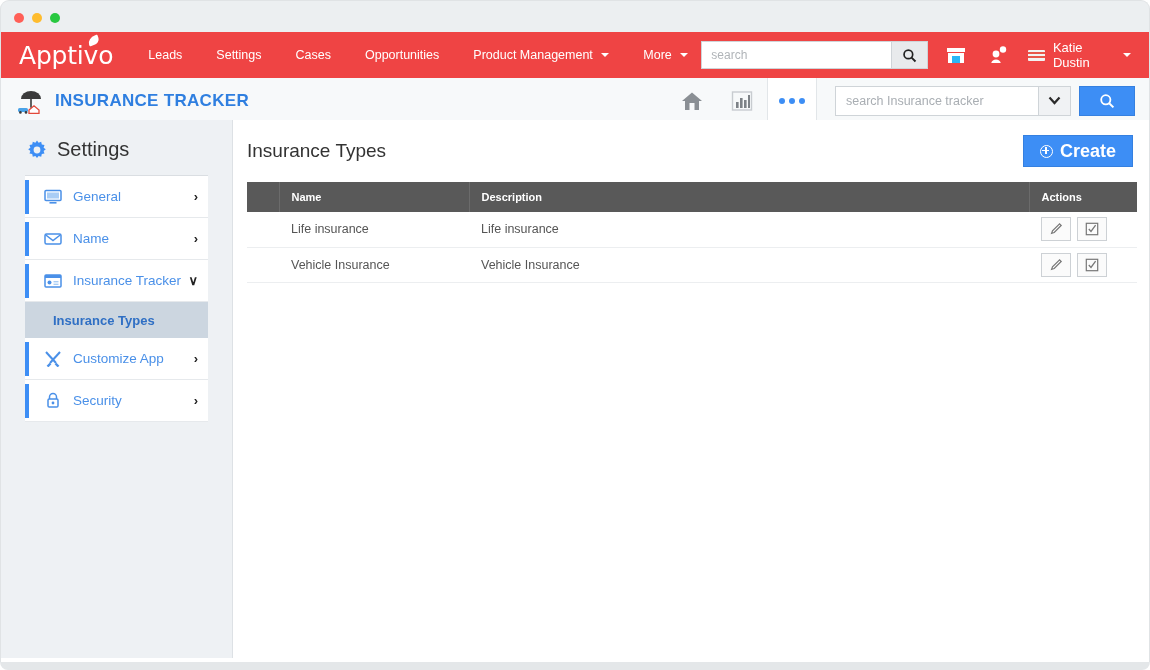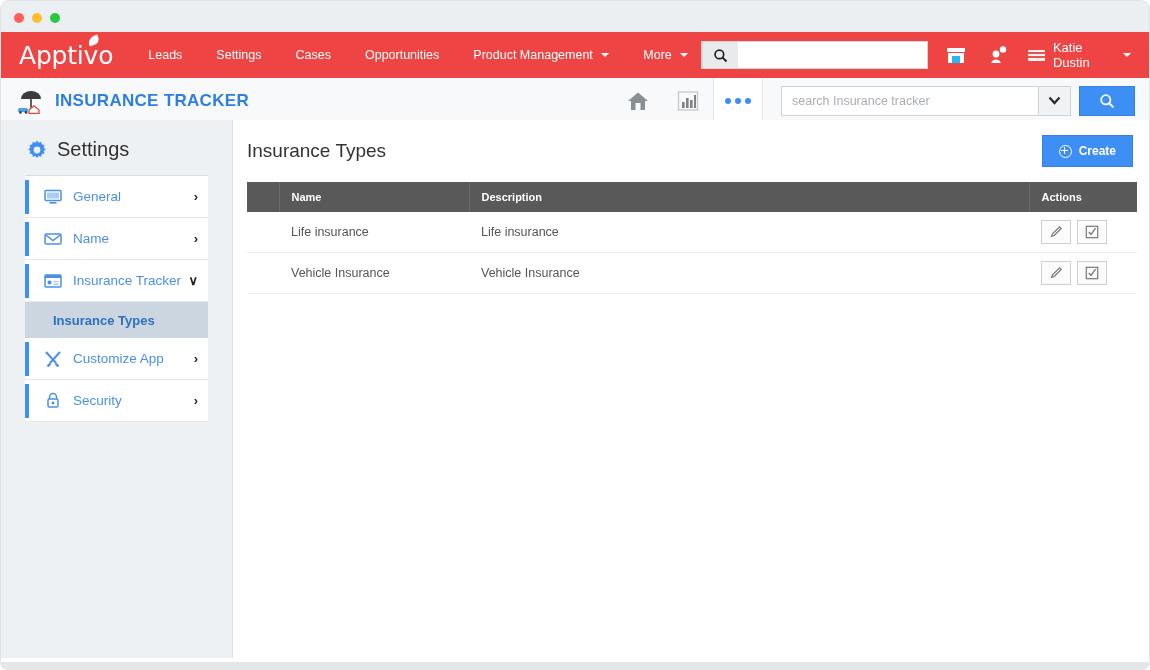--- a/index.html
+++ b/index.html
@@ -223,21 +223,21 @@
     display: block;
   }
   .appsearch {
     display: flex;
     align-items: center;
     margin: 0 14px 0 18px;
     align-self: center;
   }
   .appsearch .field {
     display: flex;
-    width: 290px; height: 30px;
+    width: 236px; height: 30px;
     border: 1px solid #cfd4d8;
     background: #ffffff;
   }
   .appsearch input {
     flex: 1;
     border: none; outline: none;
     padding: 0 10px;
     font-size: 12.5px;
     color: #555;
     font-family: "Liberation Sans", sans-serif;
@@ -355,21 +355,21 @@
   }
   .create-btn {
     margin-left: auto;
     background: #3d8ef5;
     color: #ffffff;
     height: 32px;
     padding: 0 16px;
     display: flex;
     align-items: center;
     gap: 7px;
-    font-size: 12px;
+    font-size: 18px;
     font-weight: bold;
     cursor: pointer;
     border: 1px solid #3580e0;
   }
   .plus-circle {
     width: 13px; height: 13px;
     border-radius: 50%;
     border: 1.6px solid #ffffff;
     position: relative;
   }
@@ -401,21 +401,21 @@
     padding: 0;
   }
   table.grid thead th.actionscol {
     width: 108px;
     border-right: none;
   }
   table.grid tbody td {
     height: 35px;
     font-size: 12.5px;
     color: #555555;
-    padding: 8px 12px;
+    padding: 0 12px;
     border-bottom: 1px solid #eceef0;
     background: #ffffff;
   }
   table.grid tbody td.checkcol { width: 32px; padding: 0; }
   .namecol { width: 190px; }
   .actioncell {
     display: flex;
     gap: 6px;
     justify-content: flex-start;
   }
@@ -468,20 +468,21 @@
           <span class="caret-d"></span>
         </div>
         <div class="navlink">
           <span>More</span>
           <span class="caret-d"></span>
         </div>
       </div>
 
       <div class="nav-right">
         <div class="globalsearch">
+          <input type="text" placeholder="search" style="">
           <div class="gsbtn">
             <svg width="15" height="15" viewBox="0 0 16 16">
               <circle cx="6.8" cy="6.8" r="4.6" fill="none" stroke="#222" stroke-width="1.8"></circle>
               <line x1="10.2" y1="10.2" x2="14.4" y2="14.4" stroke="#222" stroke-width="2"></line>
             </svg>
           </div>
         </div>
 
         <div class="navicon">
           <svg width="22" height="20" viewBox="0 0 22 20">

